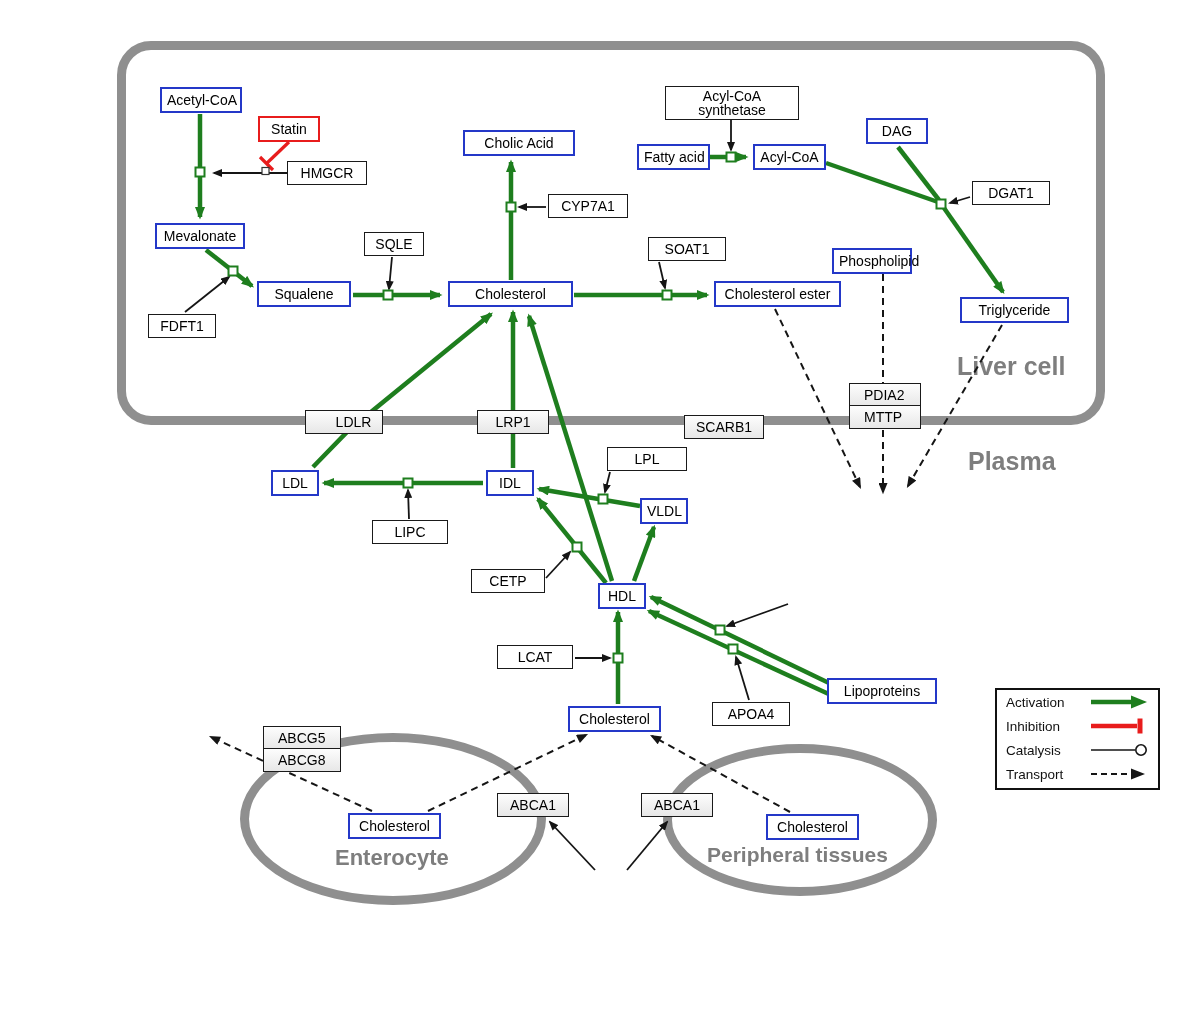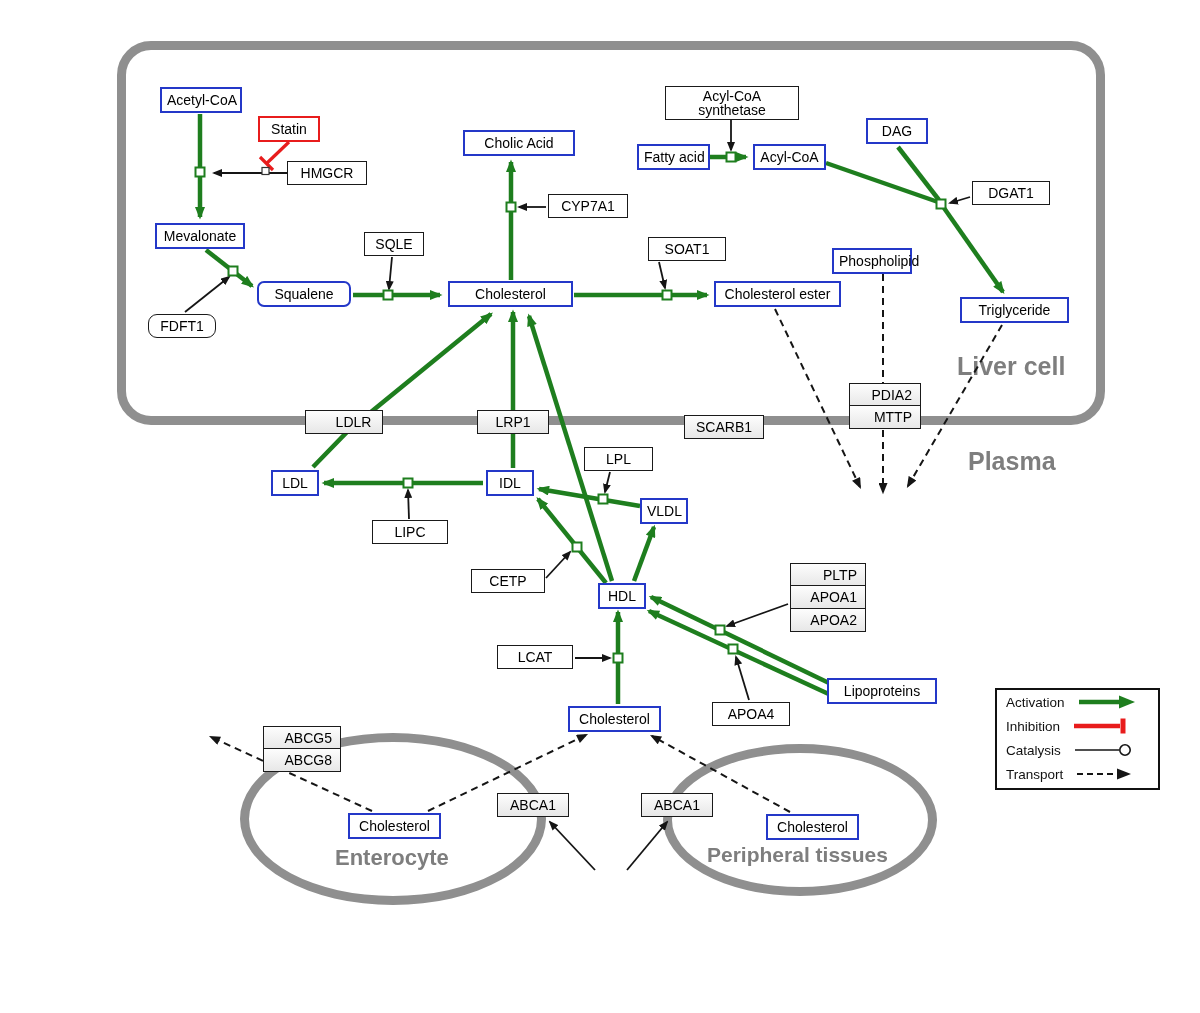--- a/index.html
+++ b/index.html
@@ -23,31 +23,31 @@
          font-size:14px; line-height:18px; text-align:center; padding:2px 5px;
          white-space:nowrap; z-index:3; }
   .species { border:2.5px solid #2438c8; }
   .enzyme  { border:1.6px solid #1a1a1a; }
   .drug    { border:2.5px solid #e81c1c; }
   .two-line { white-space:normal; line-height:14px; padding-top:2px; }
 
   .stack { position:absolute; display:flex; flex-direction:column; z-index:3; }
   .stack .cell { box-sizing:border-box; border:1.6px solid #1a1a1a; margin-top:-1.6px;
                  background:linear-gradient(#fdfdfd,#e7e7e7); font-size:14px; line-height:18px;
-                 text-align:right; padding:2px 8px; color:#000; }
+                 text-align:left; padding:2px 14px; color:#000; }
   .stack .cell:first-child { margin-top:0; }
 
   .apo-table { position:absolute; display:grid; grid-template-columns:85px 85px; z-index:3; }
   .apo-table .cell { box-sizing:border-box; border:1.6px solid #1a1a1a; height:25px; line-height:22px;
                      background:#fff; text-align:center; font-size:14px; color:#000; }
   .apo-table .cell:nth-child(2n)  { margin-left:-1.6px; }
   .apo-table .cell:nth-child(n+3) { margin-top:-1.6px; }
 
   .legend { position:absolute; border:2.5px solid #111; background:#fff; z-index:3; box-sizing:border-box; }
-  .legend .lrow { display:flex; align-items:center; justify-content:flex-start; height:24px; padding:0 9px;gap:14px; }
+  .legend .lrow { display:flex; align-items:center; justify-content:space-between; height:24px; padding:0 9px;gap:14px; }
   .legend .lrow span { font-size:13.5px; color:#111; }
 </style>
 </head>
 <body>
 
 <div id="canvas">
 
   <div class="compartment round-rect" style="left:117px; top:41px; width:988px; height:384px;"></div>
   <div class="compartment ellipse" style="left:240px; top:733px; width:306px; height:172px;"></div>
   <div class="compartment ellipse" style="left:663px; top:744px; width:274px; height:152px;"></div>
@@ -129,22 +129,22 @@
     <rect class="n" x="572.5" y="542.5" width="9" height="9"></rect>
     <rect class="n" x="613.5" y="653.5" width="9" height="9"></rect>
     <rect class="n" x="715.5" y="625.5" width="9" height="9"></rect>
     <rect class="n" x="728.5" y="644.5" width="9" height="9"></rect>
   </svg>
 
   <div class="box species" style="left:160px; top:87px; width:82px;">Acetyl-CoA</div>
   <div class="box drug" style="left:258px; top:116px; width:62px;">Statin</div>
   <div class="box enzyme" style="left:287px; top:161px; width:80px;">HMGCR</div>
   <div class="box species" style="left:155px; top:223px; width:90px;">Mevalonate</div>
-  <div class="box enzyme" style="left:148px; top:314px; width:68px;border-radius:9px;">FDFT1</div>
-  <div class="box species" style="left:257px; top:281px; width:94px;border-radius:7px;">Squalene</div>
+  <div class="box enzyme" style="left:148px; top:314px; width:68px;">FDFT1</div>
+  <div class="box species" style="left:257px; top:281px; width:94px;">Squalene</div>
   <div class="box enzyme" style="left:364px; top:232px; width:60px;">SQLE</div>
   <div class="box species" style="left:463px; top:130px; width:112px;">Cholic Acid</div>
   <div class="box enzyme" style="left:548px; top:194px; width:80px;">CYP7A1</div>
   <div class="box species" style="left:448px; top:281px; width:125px;">Cholesterol</div>
   <div class="box enzyme" style="left:620px; top:237px; width:78px;margin-left:28px;">SOAT1</div>
   <div class="box species" style="left:714px; top:281px; width:127px;">Cholesterol ester</div>
   <div class="box enzyme two-line" style="left:665px; top:86px; width:134px;">
     <span>Acyl-CoA</span><br>
     <span>synthetase</span>
   </div>
@@ -159,31 +159,26 @@
   <div class="box enzyme" style="left:477px; top:410px; width:72px; background:linear-gradient(#fdfdfd,#e7e7e7);">LRP1</div>
   <div class="box enzyme" style="left:684px; top:415px; width:80px; background:linear-gradient(#fdfdfd,#e7e7e7);">SCARB1</div>
   <div class="stack" style="left:849px; top:383px; width:72px;">
     <div class="cell">PDIA2</div>
     <div class="cell">MTTP</div>
   </div>
 
   <div class="box species" style="left:271px; top:470px; width:48px;">LDL</div>
   <div class="box species" style="left:486px; top:470px; width:48px;">IDL</div>
   <div class="box enzyme" style="left:372px; top:520px; width:76px;">LIPC</div>
-  <div class="box enzyme" style="left:584px; top:447px; width:69px;">LPL</div>
+  <div class="box enzyme" style="left:607px; top:447px; width:80px;">LPL</div>
   <div class="box species" style="left:640px; top:498px; width:48px;">VLDL</div>
   <div class="box enzyme" style="left:471px; top:569px; width:74px;">CETP</div>
   <div class="box species" style="left:598px; top:583px; width:48px;">HDL</div>
   <div class="box enzyme" style="left:497px; top:645px; width:76px;">LCAT</div>
 
-  <div class="stack" style="left:790px; top:563px; width:76px;">
-    <div class="cell">PLTP</div>
-    <div class="cell">APOA1</div>
-    <div class="cell">APOA2</div>
-  </div>
   <div class="box enzyme" style="left:712px; top:702px; width:78px;">APOA4</div>
   <div class="box species" style="left:827px; top:678px; width:110px;">Lipoproteins</div>
 
 
   <div class="box species" style="left:568px; top:706px; width:93px;">Cholesterol</div>
 
   <div class="stack" style="left:263px; top:726px; width:78px;">
     <div class="cell">ABCG5</div>
     <div class="cell">ABCG8</div>
   </div>

